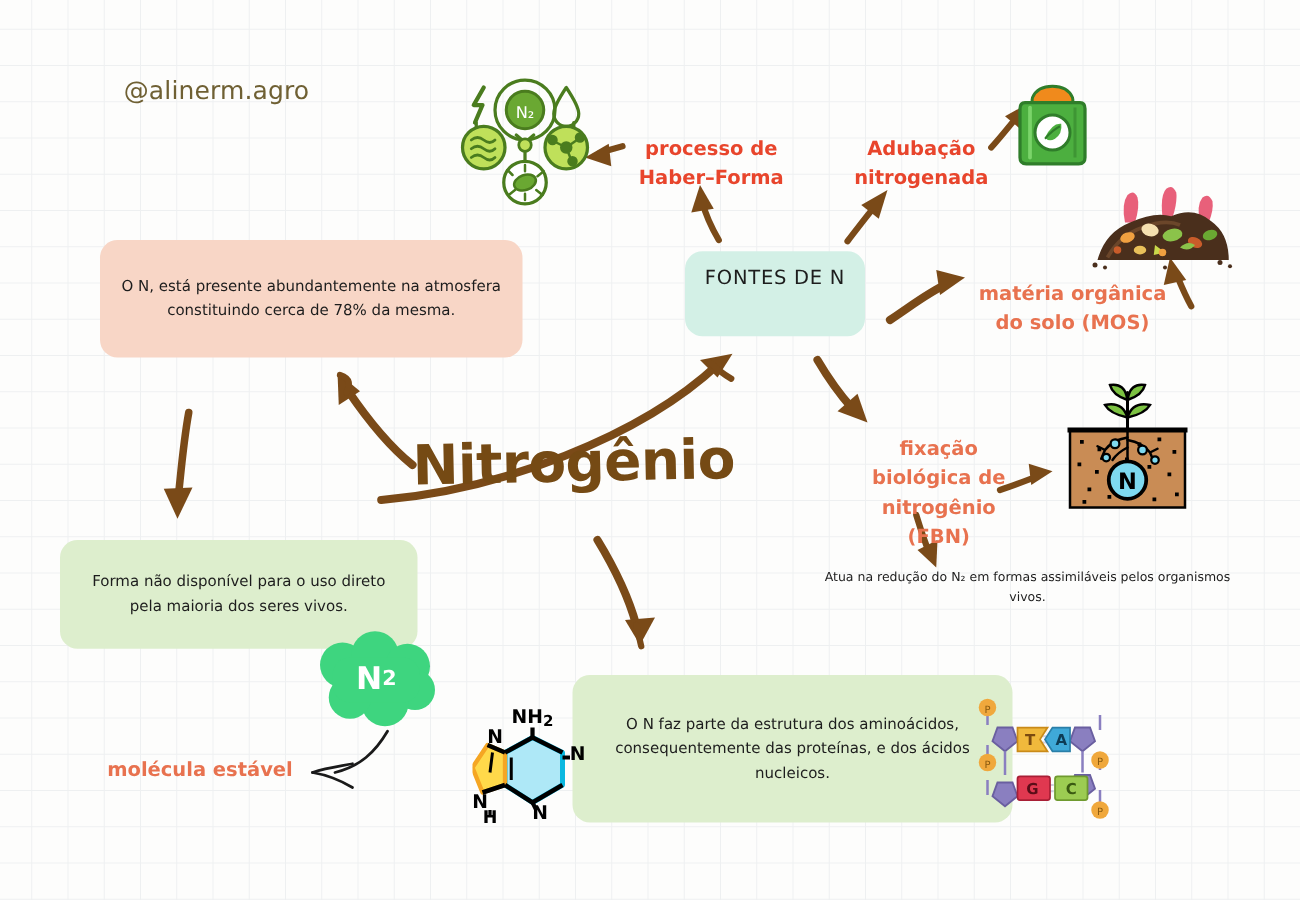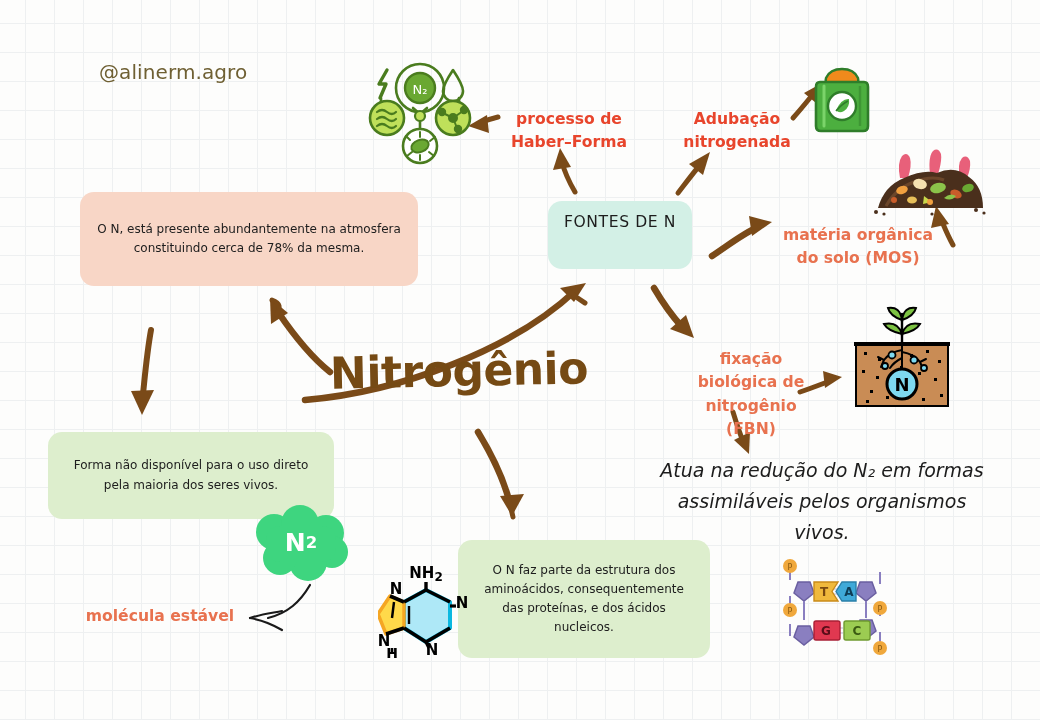--- a/index.html
+++ b/index.html
@@ -60,28 +60,28 @@
   }
   .note span { display: block; }
   .peach { background: #f8d6c6; }
   .lgreen { background: #ddeecd; }
   .mint   { background: #d3f0e6; }
 
   #note-atmosfera { left: 80px;  top: 192px; width: 338px; height: 94px; }
   #note-forma     { left: 48px;  top: 432px; width: 286px; height: 87px; }
   #box-fontes     { left: 548px; top: 201px; width: 144px; height: 68px;
                     font-size: 15.6px; letter-spacing: .6px; }
-  #note-amino     { left: 458px; top: 540px; width: 252px; height: 118px; }
+  #note-amino     { left: 458px; top: 540px; width: 352px; height: 118px; }
 
   
   #note-atua {
     left: 648px; top: 455px; width: 348px;
     font-family: "DejaVu Sans", sans-serif;
-    font-size: 19px; line-height: 1.62;
-    color: #1d1d1d; text-align: center; font-style: italic;
+    font-size: 10px; line-height: 1.62;
+    color: #1d1d1d; text-align: center;
   }
 
   
   .olabel {
     font-family: "DejaVu Sans", sans-serif;
     font-weight: bold;
     font-size: 15.6px;
     line-height: 1.50;
     text-align: center;
     white-space: pre-line;

